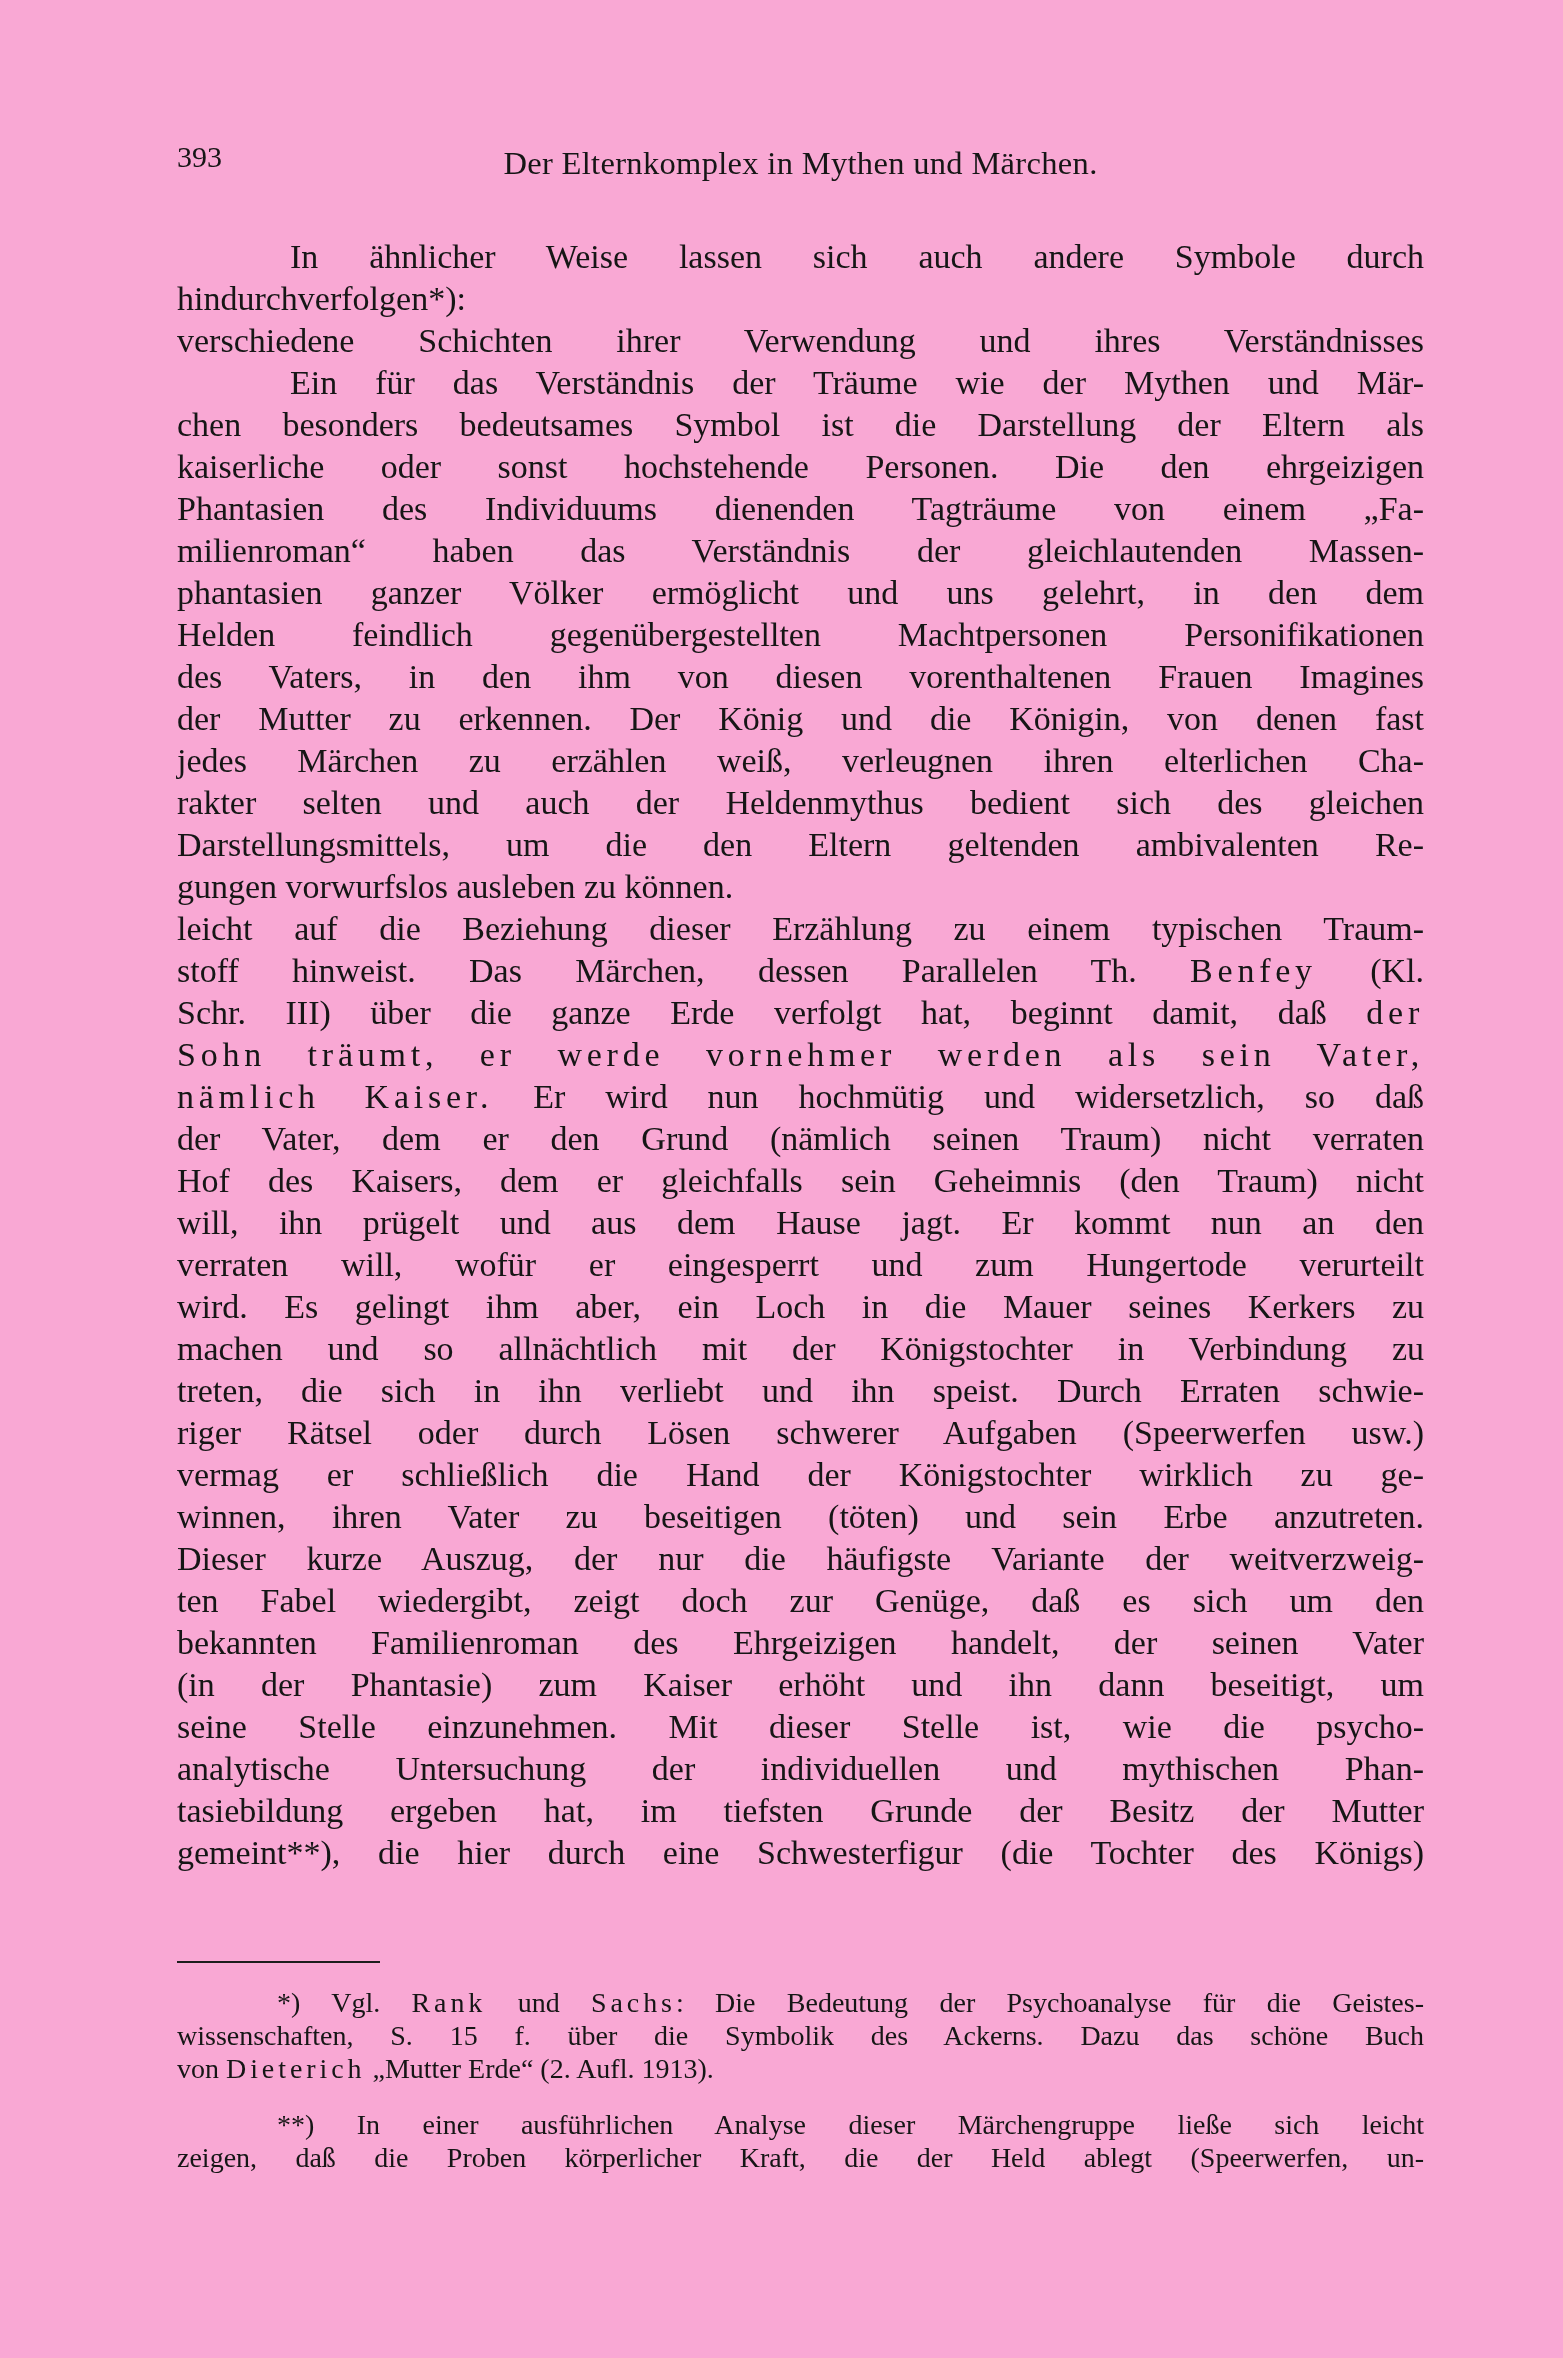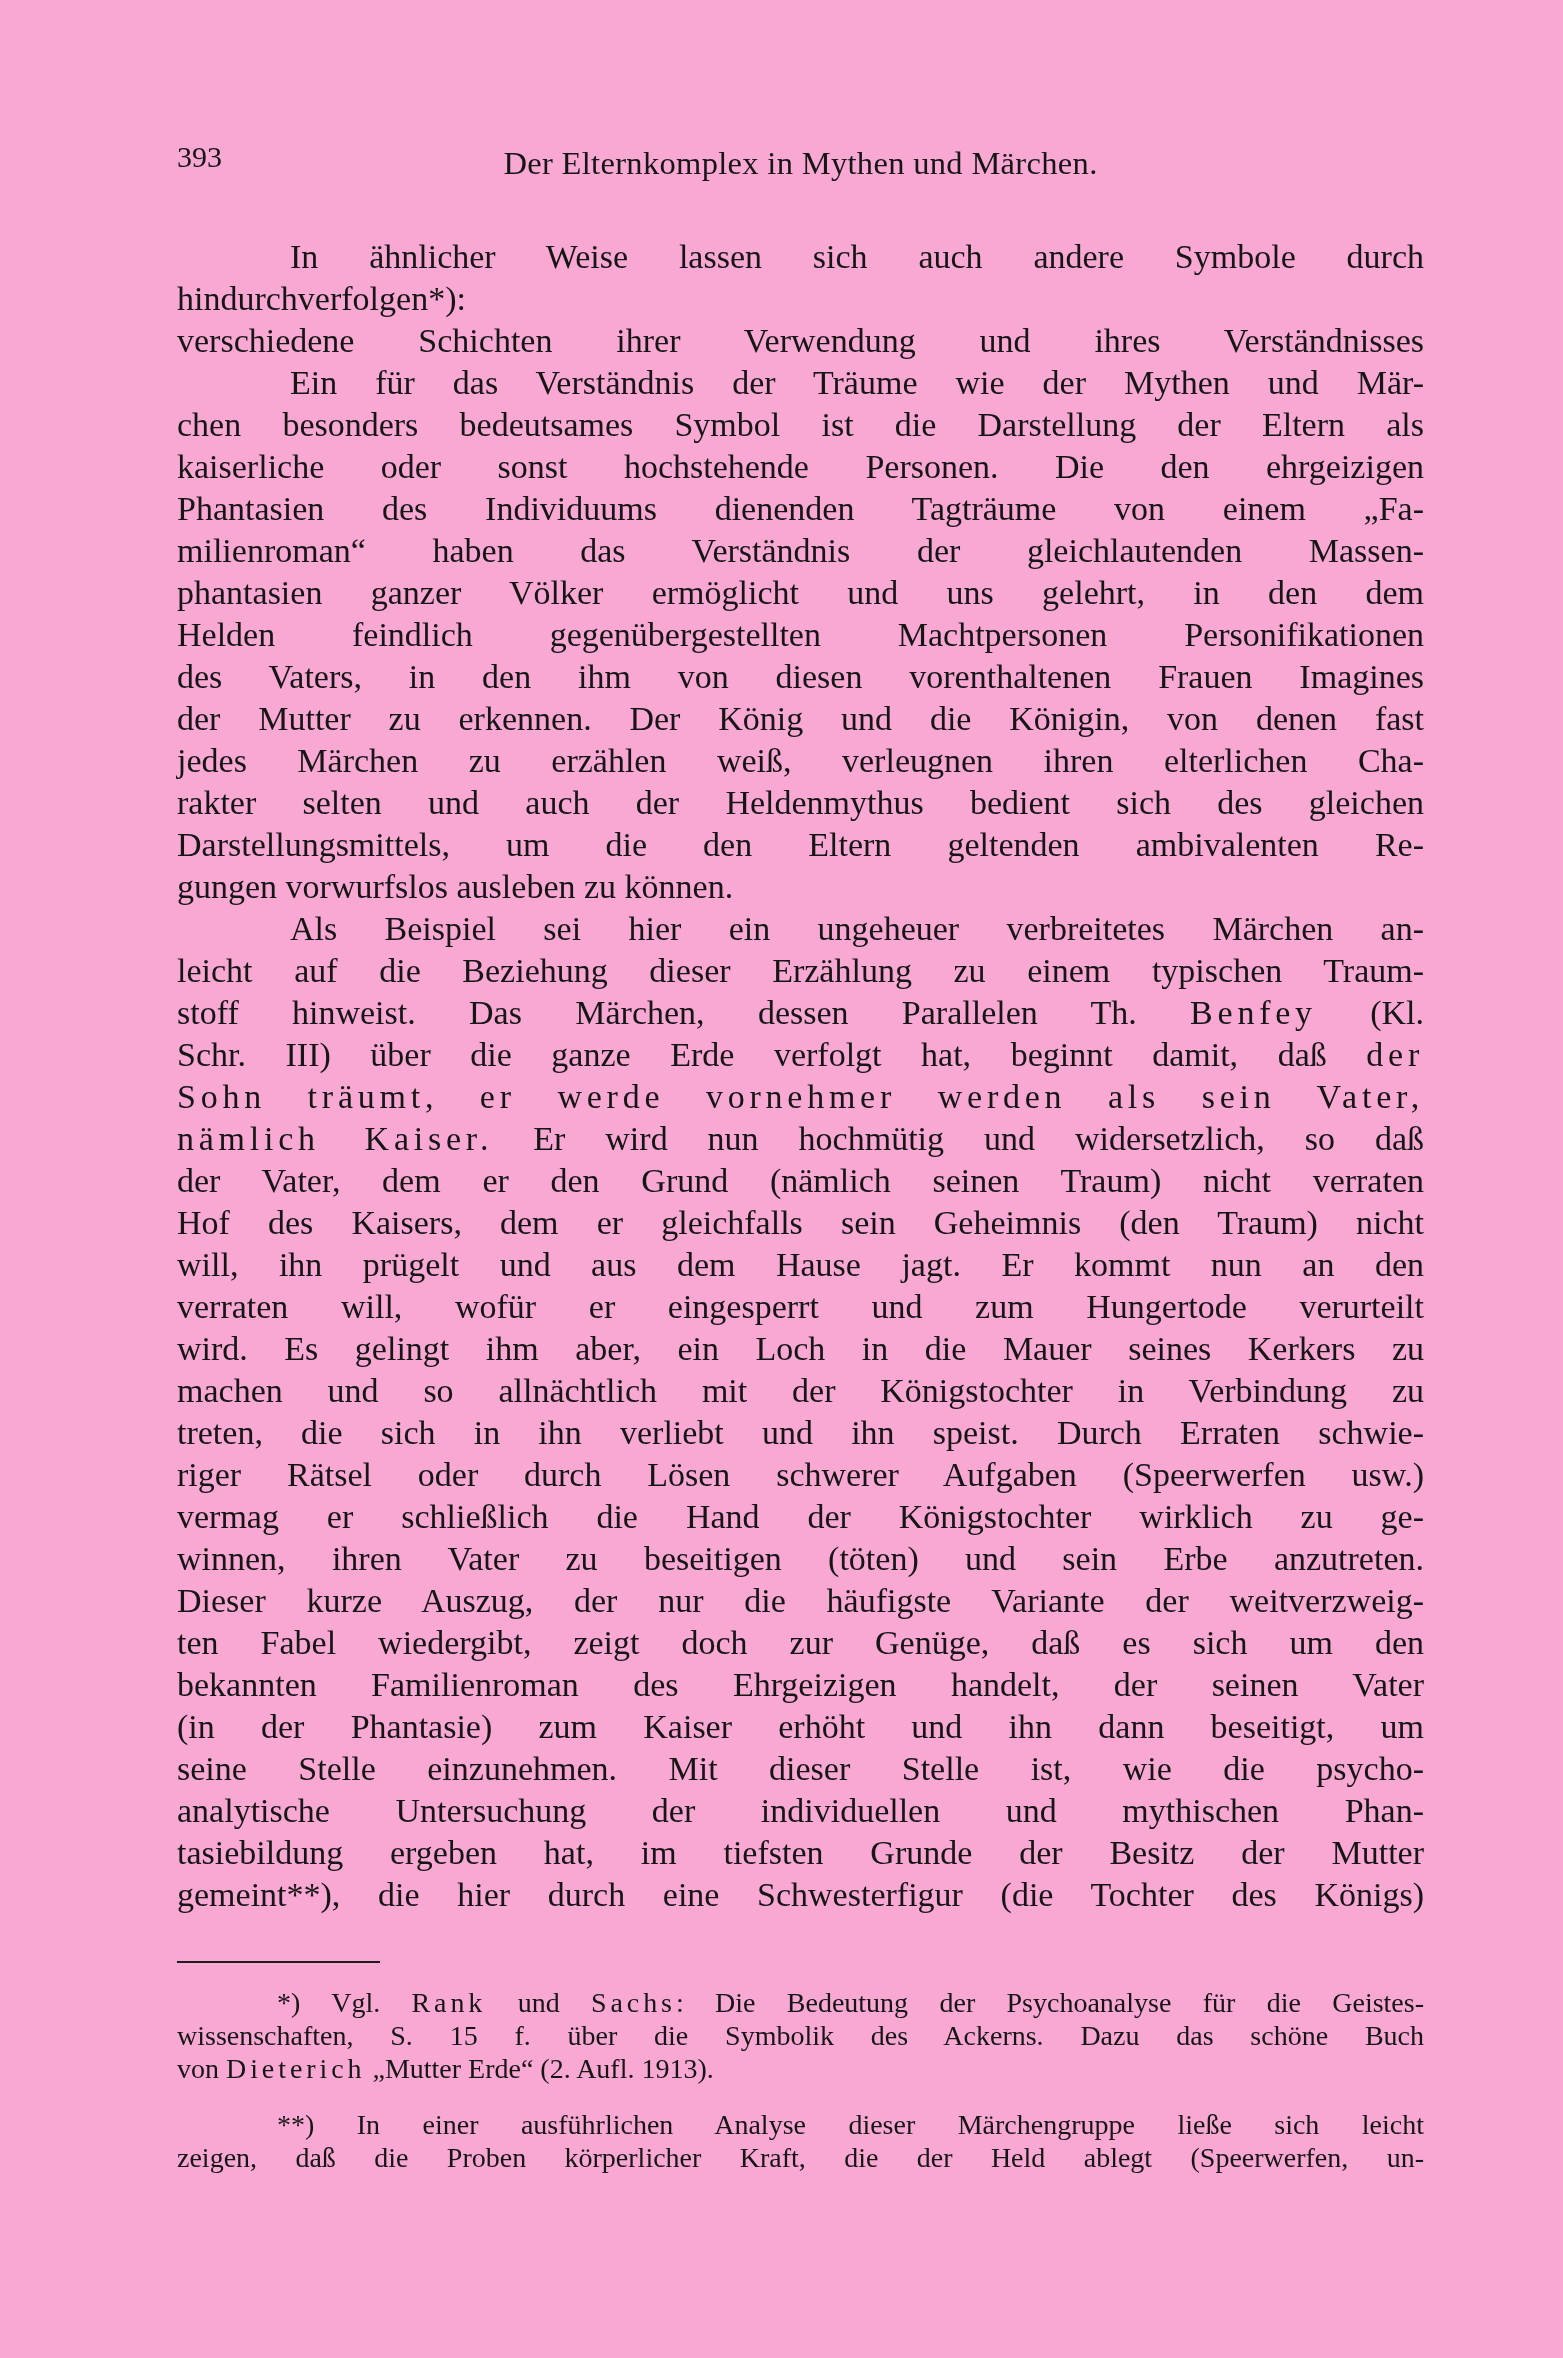--- a/index.html
+++ b/index.html
@@ -98,21 +98,20 @@
         <div class="line"><span>phantasien ganzer Völker ermöglicht und uns gelehrt, in den dem</span></div>
         <div class="line"><span>Helden feindlich gegenübergestellten Machtpersonen Personifikationen</span></div>
         <div class="line"><span>des Vaters, in den ihm von diesen vorenthaltenen Frauen Imagines</span></div>
         <div class="line"><span>der Mutter zu erkennen. Der König und die Königin, von denen fast</span></div>
         <div class="line"><span>jedes Märchen zu erzählen weiß, verleugnen ihren elterlichen Cha-</span></div>
         <div class="line"><span>rakter selten und auch der Heldenmythus bedient sich des gleichen</span></div>
         <div class="line"><span>Darstellungsmittels, um die den Eltern geltenden ambivalenten Re-</span></div>
         <div class="line nofill"><span>gungen vorwurfslos ausleben zu können.</span></div>
       </div>
     <div class="paragraph">
-        <div class="line indent"><span>Als Beispiel sei hier ein ungeheuer verbreitetes Märchen an-</span></div>
         <div class="line"><span>leicht auf die Beziehung dieser Erzählung zu einem typischen Traum-</span></div>
         <div class="line"><span>stoff hinweist. Das Märchen, dessen Parallelen Th. </span><span class="sp">Benfey</span><span> (Kl.</span></div>
         <div class="line"><span>Schr. III) über die ganze Erde verfolgt hat, beginnt damit, daß </span><span class="sp">der</span></div>
         <div class="line"><span class="sp">Sohn träumt, er werde vornehmer werden als sein Vater,</span></div>
         <div class="line"><span class="sp">nämlich Kaiser.</span><span> Er wird nun hochmütig und widersetzlich, so daß</span></div>
         <div class="line"><span>der Vater, dem er den Grund (nämlich seinen Traum) nicht verraten</span></div>
         <div class="line"><span>Hof des Kaisers, dem er gleichfalls sein Geheimnis (den Traum) nicht</span></div>
         <div class="line"><span>will, ihn prügelt und aus dem Hause jagt. Er kommt nun an den</span></div>
         <div class="line"><span>verraten will, wofür er eingesperrt und zum Hungertode verurteilt</span></div>
         <div class="line"><span>wird. Es gelingt ihm aber, ein Loch in die Mauer seines Kerkers zu</span></div>

